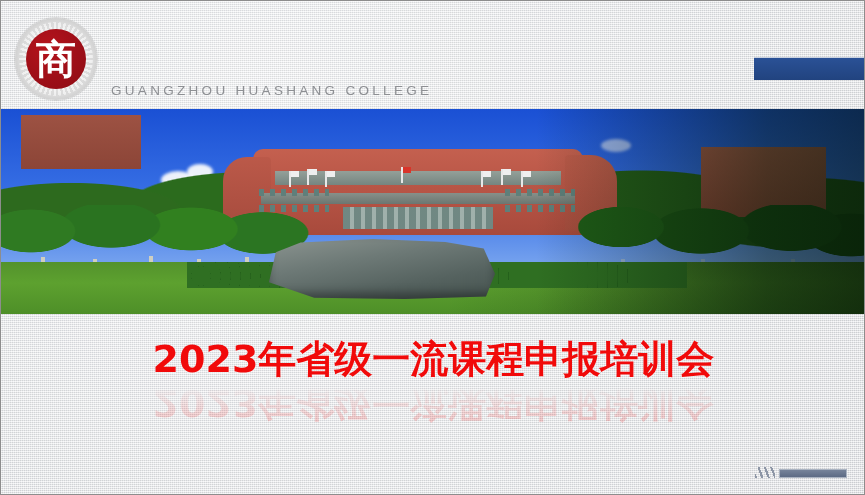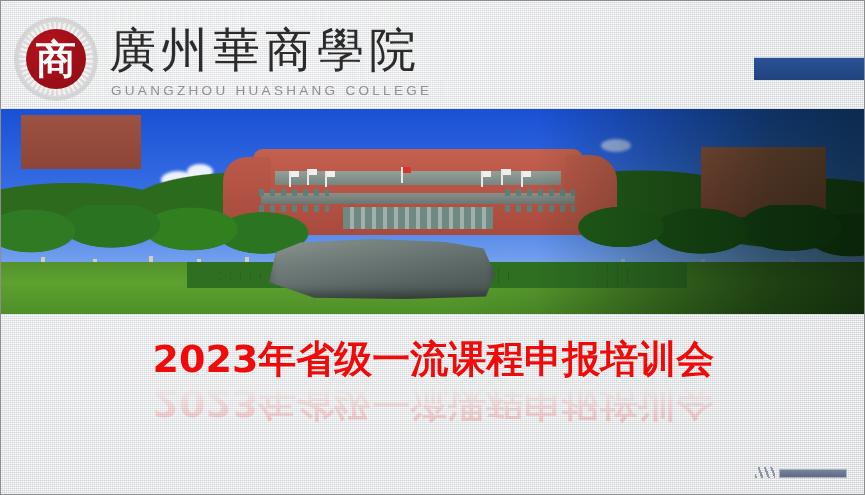--- a/index.html
+++ b/index.html
@@ -200,21 +200,20 @@
 
   <div id="header">
 
     <div id="logo-emblem">
       <div class="ring"></div>
       <div class="disc">
         <div class="glyph">商</div>
       </div>
     </div>
 
-    <div id="logo-cn">廣州華商學院</div>
 
     <div id="logo-en">GUANGZHOU HUASHANG COLLEGE</div>
 
     <div id="accent-bar"></div>
   </div>
 
   <div id="photo">
 
     <div class="sky"></div>
 

